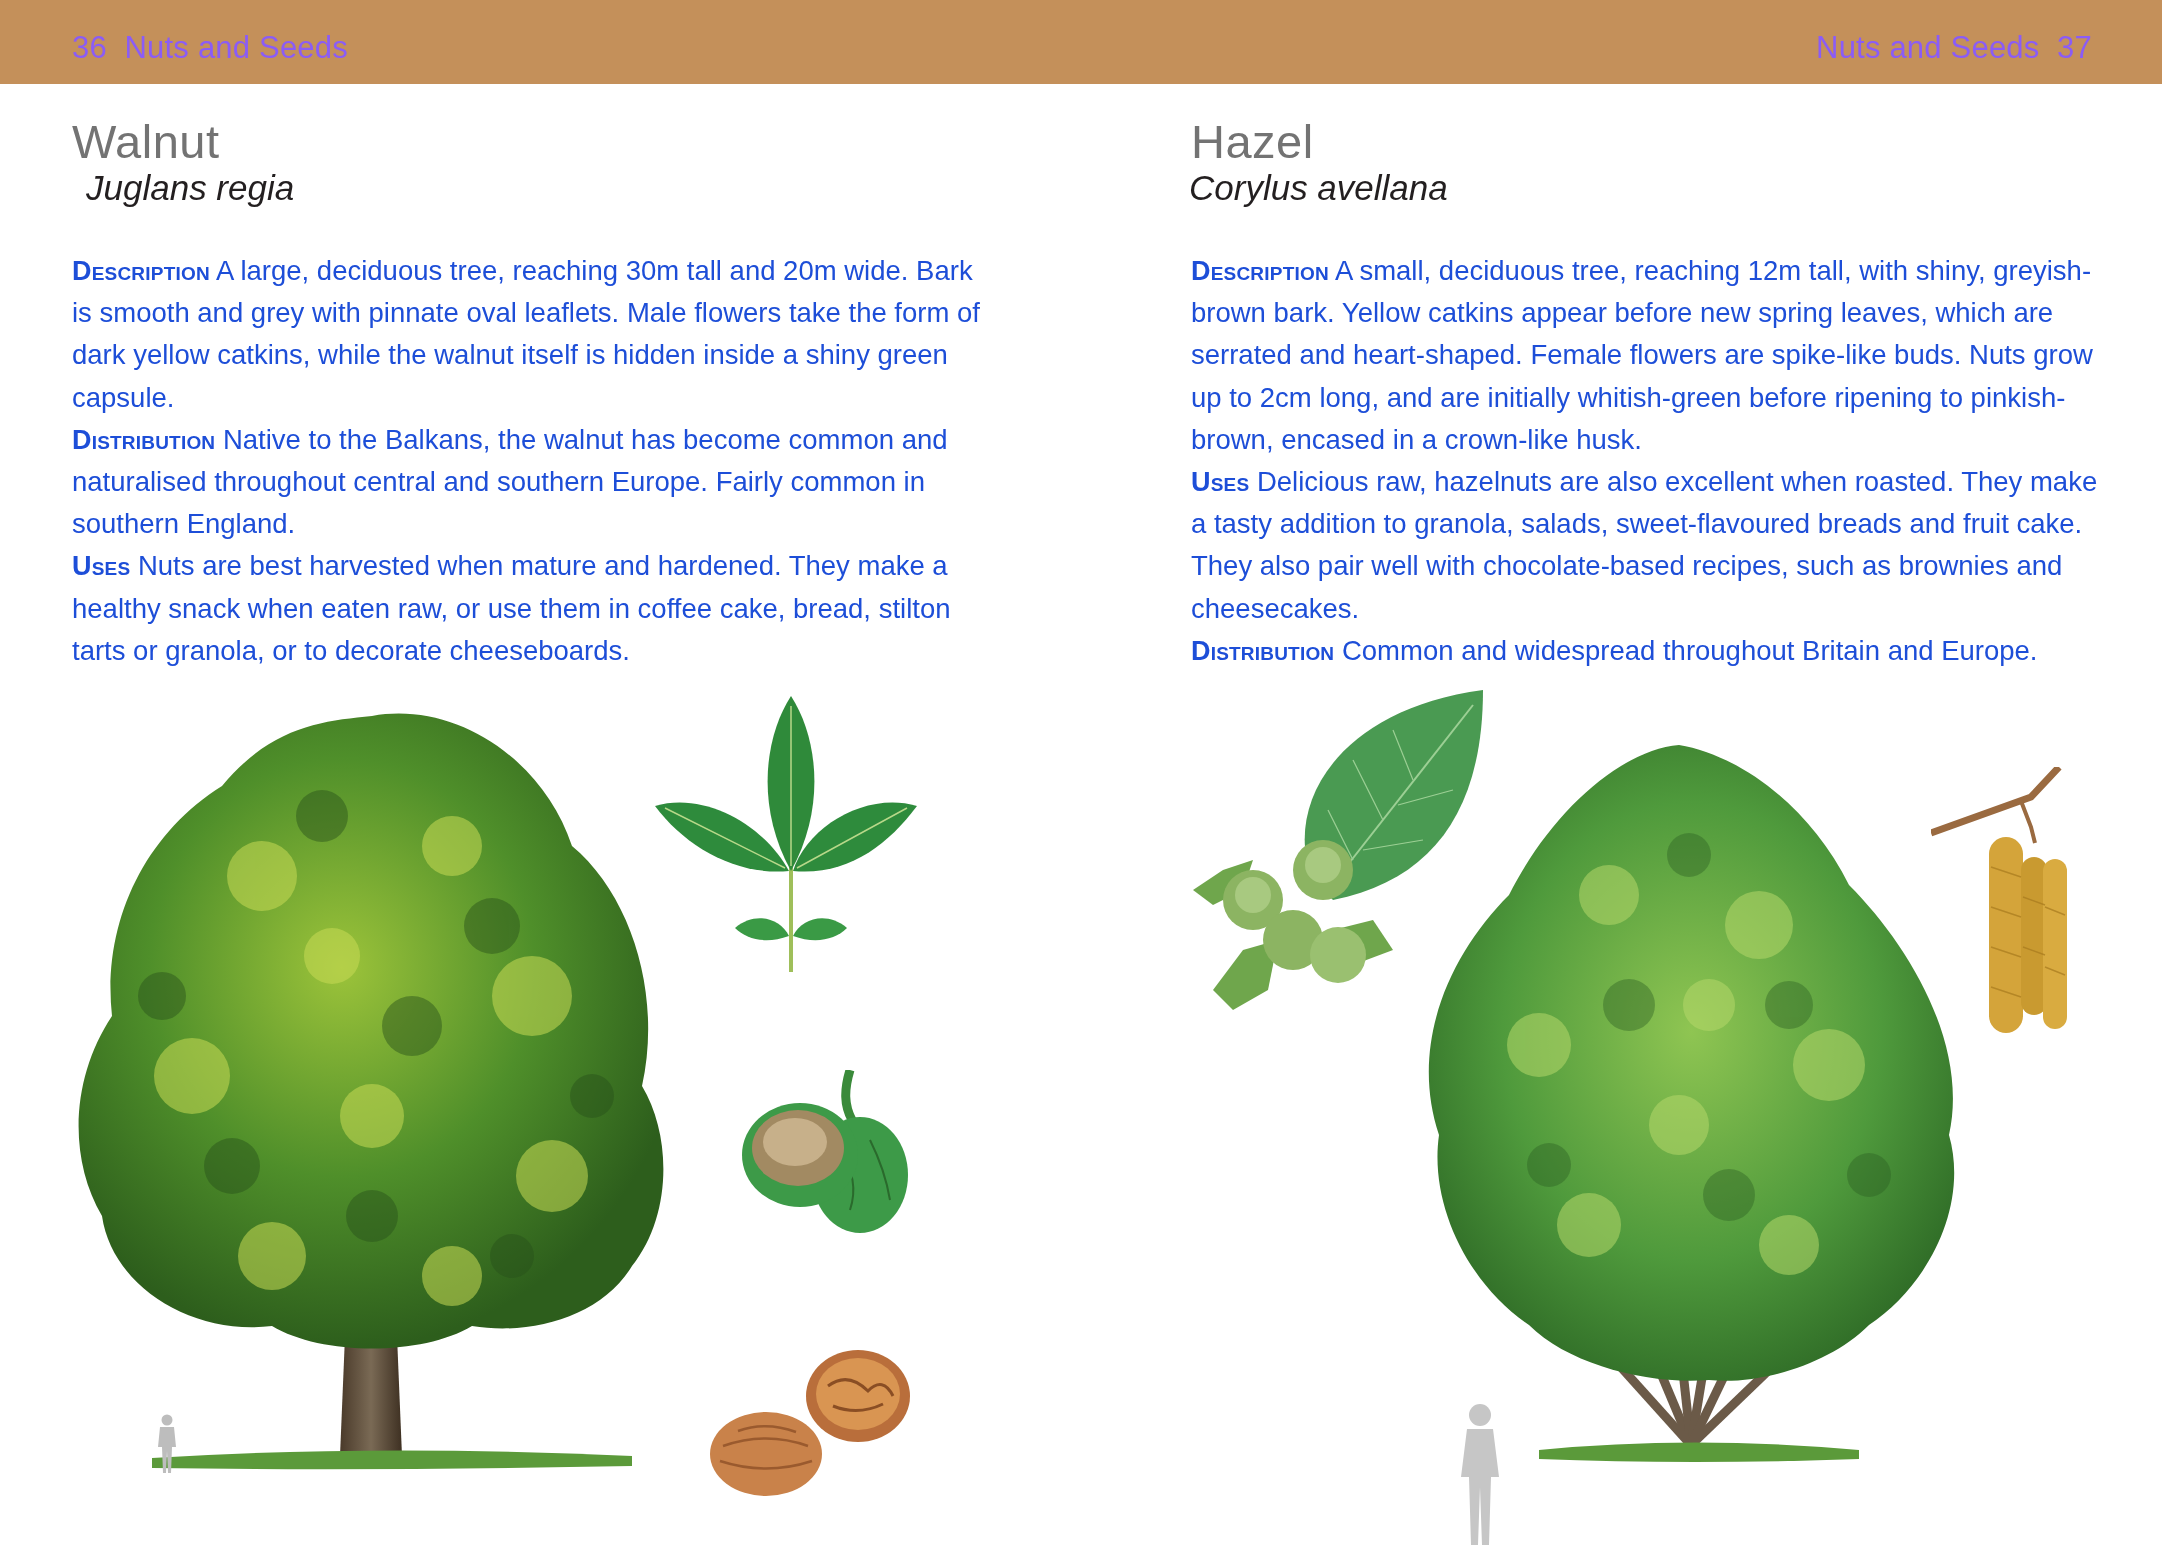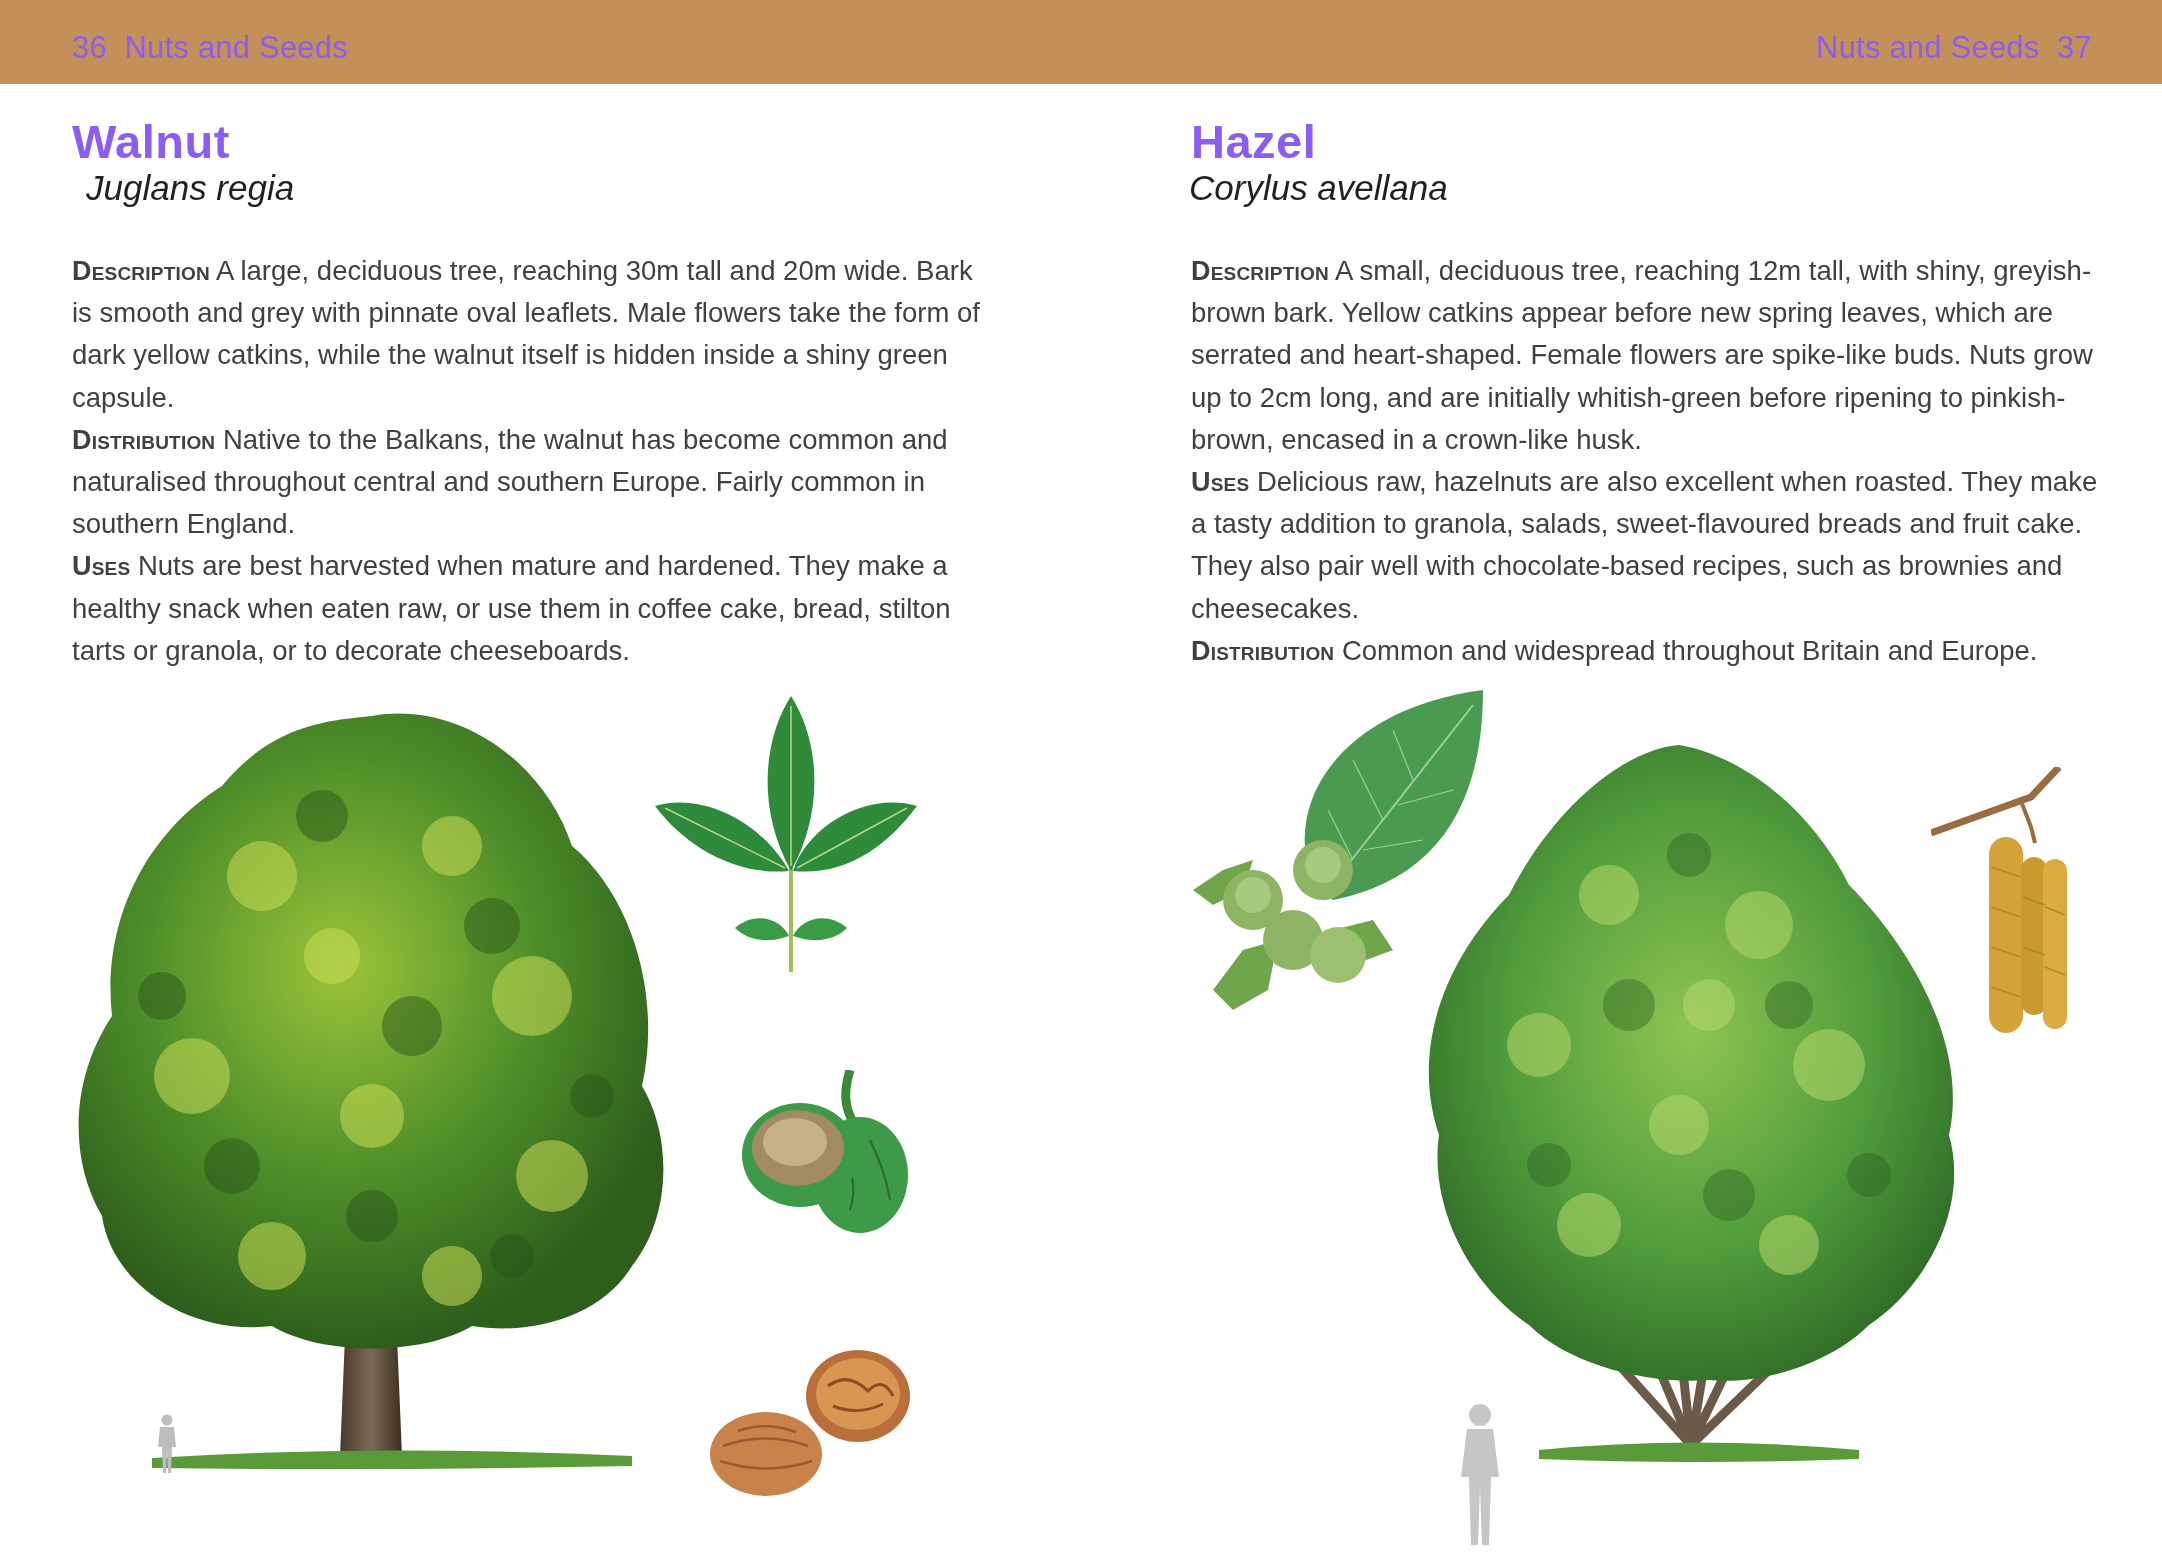--- a/index.html
+++ b/index.html
@@ -5,23 +5,23 @@
   html, body { margin: 0; padding: 0; background: #ffffff; }
   body { width: 2162px; height: 1562px; position: relative; overflow: hidden;
          font-family: "Liberation Sans", "DejaVu Sans", sans-serif; color: #231f20; }
   .header-band { position: absolute; left: 0; top: 0; width: 2162px; height: 84px; background: #C4905A; }
   .running-head { position: absolute; top: 28px; font-size: 31px; line-height: 40px; color: #8b5cf6; letter-spacing: 0.2px; white-space: pre; }
   .running-head.left { left: 72px; }
   .running-head.right { right: 70px; text-align: center; }
   .page { position: absolute; top: 84px; height: 1478px; }
   .page.left { left: 0; width: 1081px; }
   .page.right { left: 1081px; width: 1081px; }
-  .title { position: absolute; font-size: 47px; font-weight: bold; line-height: 56px; letter-spacing: 0.5px; color: #8b5cf6; }
+  .title { position: absolute; font-size: 47px; font-weight: normal; line-height: 56px; letter-spacing: 0.5px; color: #737373; }
   .latin { position: absolute; font-size: 35px; font-style: italic; line-height: 44px; color: #231f20; }
-  .body-text { position: absolute; font-size: 27.5px; line-height: 42.2px; color: #404040; }
+  .body-text { position: absolute; font-size: 27.5px; line-height: 42.2px; color: #1d4ed8; }
   .body-text p { margin: 0; }
   .label { font-weight: bold; font-variant: small-caps; letter-spacing: 0.2px; font-size: 27px; }
   .illus { position: absolute; }
   svg { display: block; }
 </style>
 </head>
 <body>
 
 <div class="header-band"></div>
 <div class="running-head left"><span>36</span>  <span>Nuts and Seeds</span></div>

